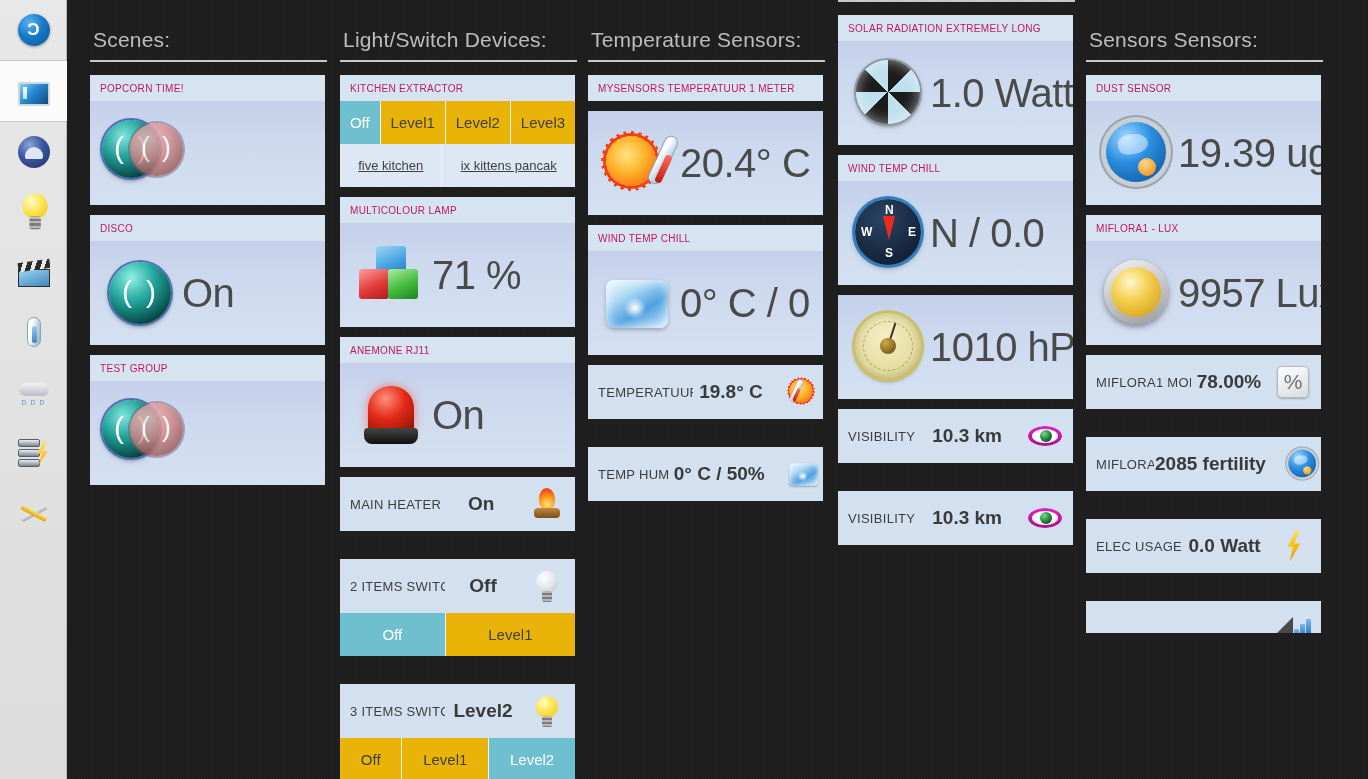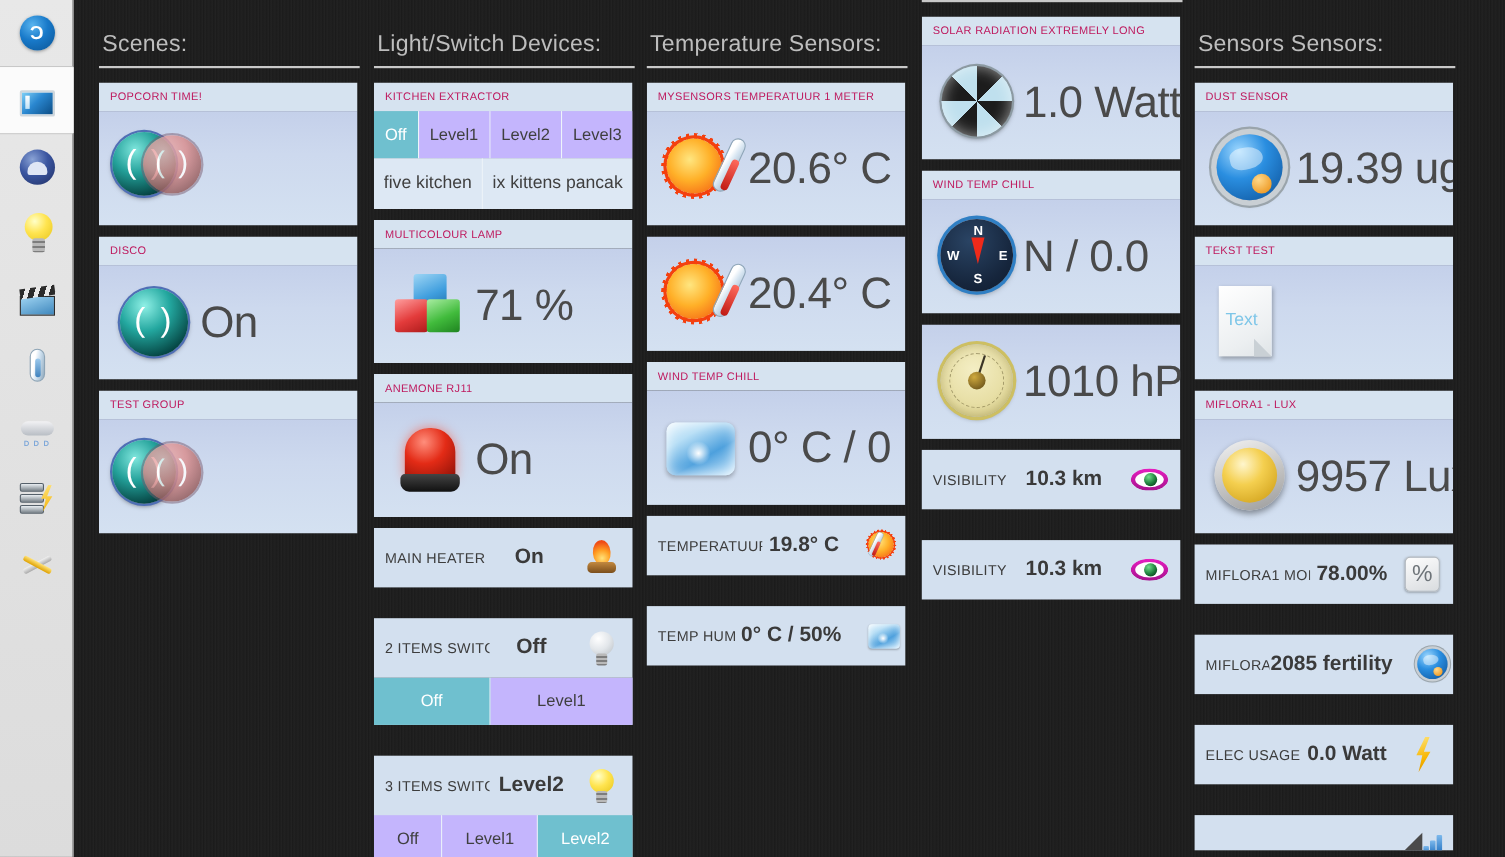--- a/index.html
+++ b/index.html
@@ -52,26 +52,26 @@
   .big-val {
     font-size: 40px; color: #4a4a4a; font-weight: 400; letter-spacing: -.5px;
     white-space: nowrap;
   }
   .icon-lg { width: 78px; height: 78px; flex: 0 0 78px; position: relative; margin-right: 2px; }
 
   
   .levels { display: flex; background: #d9e5f2; }
   .levels .lv {
     flex: 1 1 auto; text-align: center; font-size: 15px; color: #3f3f3f;
-    padding: 13px 2px; background: #c4b5fd; cursor: pointer;
+    padding: 13px 2px; background: #eab308; cursor: pointer;
     border-right: 1px solid #eef4fa;
   }
   .levels .lv:last-child { border-right: none; }
   .levels .lv.sel { background: #6fc0cf; color: #fff; }
-  .levels.row2 .lv { font-size: 16px; background: #dde8f4; padding: 14px 2px; }
+  .levels.row2 .lv { font-size: 13px; background: #dde8f4; padding: 14px 2px; text-decoration: underline; }
 
   
   .minicard { width: 235px; margin-bottom: 28px; }
   .minirow {
     background: #d3e0ef; height: 54px; display: flex; align-items: center;
     padding: 0 10px; overflow: hidden; position: relative;
   }
   .mini-label {
     font-size: 13px; color: #3d3d3d; letter-spacing: .3px;
     white-space: nowrap; overflow: hidden; max-width: 95px; flex: 0 0 auto;
@@ -566,29 +566,20 @@
         </div>
       </div>
     </div>
 
     <div class="col" style="left:521px">
       <div class="col-title">Temperature Sensors:</div>
       <div class="col-rule"></div>
 
       <div class="card">
         <div class="card-head">MYSENSORS TEMPERATUUR 1 METER</div>
-        <div class="card-body">
-          <div class="icon-lg thermo">
-            <div class="ray"></div>
-              <div class="sun"></div>
-              <div class="tube"></div>
-              <div class="merc"></div>
-          </div>
-          <div class="big-val">20.6° C</div>
-        </div>
       </div>
 
       <div class="card">
         <div class="card-body">
           <div class="icon-lg thermo">
             <div class="ray"></div>
               <div class="sun"></div>
               <div class="tube"></div>
               <div class="merc"></div>
           </div>
@@ -707,31 +698,20 @@
         <div class="card-body">
           <div class="icon-lg globe">
             <div class="ball"></div>
               <div class="land"></div>
               <div class="dot"></div>
           </div>
           <div class="big-val">19.39 ug/m3</div>
         </div>
       </div>
 
-      <div class="card">
-        <div class="card-head">TEKST TEST</div>
-        <div class="card-body">
-          <div class="icon-lg paperdoc">
-            <div class="sheet"></div>
-              <div class="fold"></div>
-            <div class="txt">Text</div>
-          </div>
-          <div class="big-val"></div>
-        </div>
-      </div>
 
       <div class="card">
         <div class="card-head">MIFLORA1 - LUX</div>
         <div class="card-body">
           <div class="icon-lg lux">
             <div class="ring"></div>
               <div class="core"></div>
           </div>
           <div class="big-val">9957 Lux</div>
         </div>

